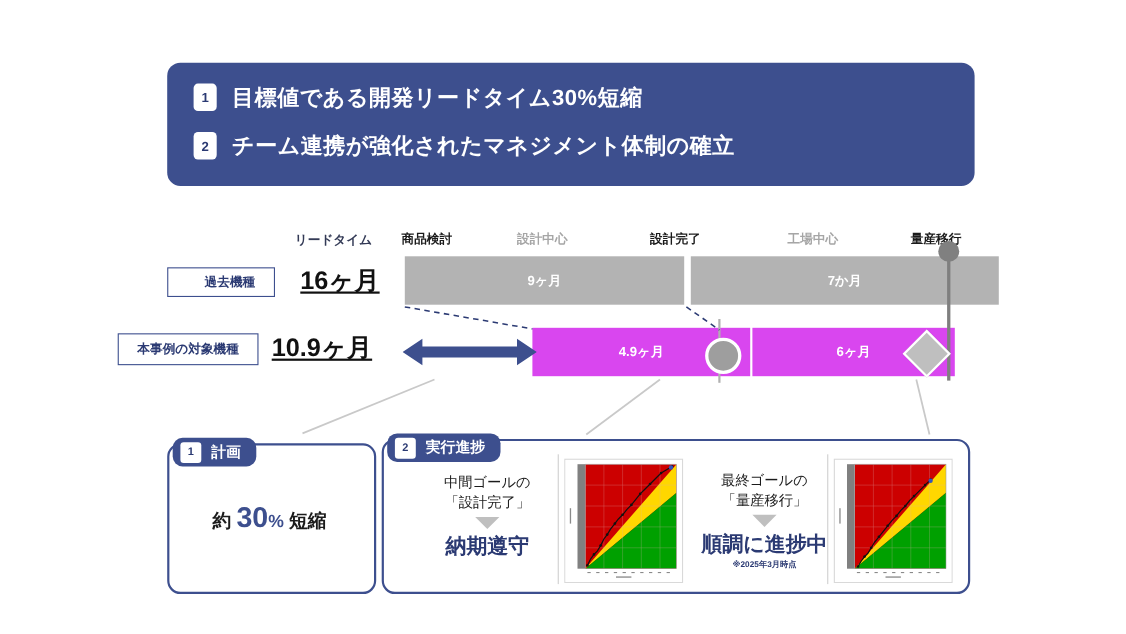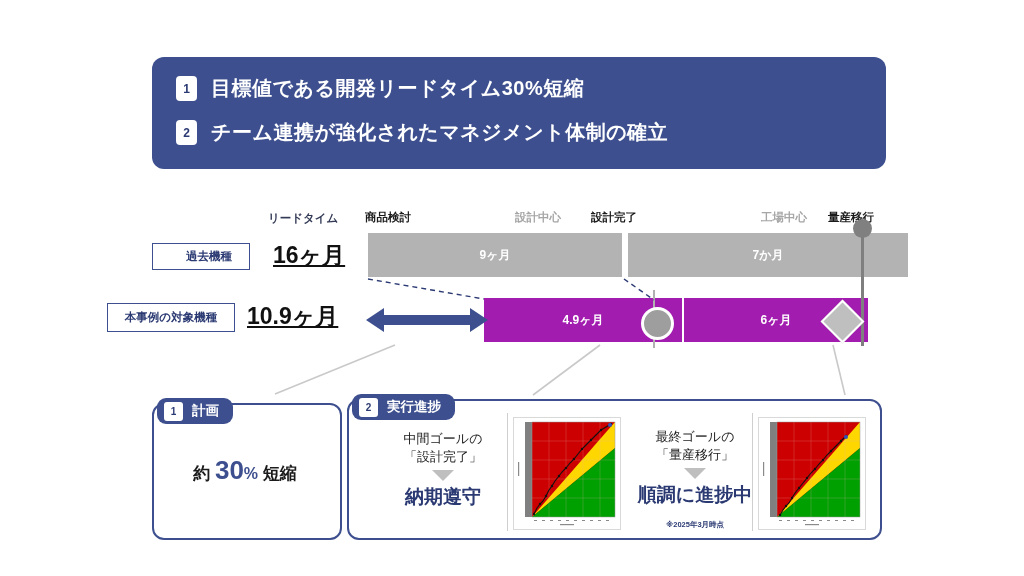--- a/index.html
+++ b/index.html
@@ -27,41 +27,41 @@
 
   
   .lead-label{
     position:absolute;left:268px;top:211px;
     font-size:11.5px;font-weight:bold;color:#333a56;white-space:nowrap;
   }
   .phase{
     position:absolute;top:210px;font-size:11.5px;font-weight:bold;white-space:nowrap;
   }
   .phase.dark{color:#1b1b1b;}
-  .phase.gray{color:#a6a6a6;margin-left:45px;}
+  .phase.gray{color:#a6a6a6;}
 
   
   .row-box{
     position:absolute;background:#ffffff;border:1.3px solid #3d4f8e;
     display:flex;align-items:center;justify-content:center;
     font-size:11.5px;font-weight:bold;color:#2b3a73;white-space:nowrap;
   }
   .row-box.b1{left:152px;top:243px;width:80px;height:25px;padding-left:16px;}
   .row-box.b2{left:107px;top:303px;width:126px;height:27px;}
   .row-val{
     position:absolute;font-size:23px;font-weight:bold;color:#111111;white-space:nowrap;text-decoration:underline;
   }
   .row-val.v1{left:273px;top:240px;}
   .row-val.v2{left:247px;top:301px;}
 
   
   .bar{position:absolute;display:flex;align-items:center;justify-content:center;
        font-size:12px;font-weight:bold;color:#ffffff;text-align:center;}
   .bar.gray{background:#b3b3b3;}
-  .bar.navy{background:#a21caf;}
+  .bar.navy{background:#d946ef;}
   .g1{left:368px;top:233px;width:254px;height:44px;}
   .g2{left:628px;top:233px;width:280px;height:44px;}
   .n1{left:484px;top:298px;width:198px;height:44px;}
   .n2{left:684px;top:298px;width:184px;height:44px;}
 
   
   .endline{position:absolute;left:861px;top:222px;width:3px;height:124px;background:#7f7f7f;}
   .endcircle{position:absolute;left:853px;top:219px;width:19px;height:19px;border-radius:50%;background:#808080;}
   .diamond{position:absolute;left:827px;top:306px;width:27px;height:27px;background:#bfbfbf;
            border:2px solid #ffffff;transform:rotate(45deg);}
@@ -100,21 +100,21 @@
   .goal-block{position:absolute;text-align:center;width:140px;}
   .gb1{left:373px;top:430px;}
   .gb2{left:625px;top:428px;}
   .goal-line{font-size:13px;color:#1b1b1b;line-height:1.35;white-space:nowrap;}
   .goal-arrow{
     width:0;height:0;margin:5px auto 3px auto;
     border-left:11px solid transparent;border-right:11px solid transparent;
     border-top:11px solid #bfbfbf;
   }
   .goal-result{font-size:19px;font-weight:bold;color:#2b3a73;white-space:nowrap;}
-  .goal-note{font-size:7.5px;font-weight:bold;color:#2b3a73;margin-top:12px;white-space:nowrap;}
+  .goal-note{font-size:7.5px;font-weight:bold;color:#2b3a73;margin-top:0;white-space:nowrap;}
 
   
   .thumb{position:absolute;width:106px;height:111px;background:#ffffff;border:1px solid #d9d9d9;}
   .t1{left:513px;top:417px;}
   .t2{left:758px;top:417px;}
   .thumb-sep{position:absolute;width:1px;background:#cfcfcf;}
   .ts1{left:507px;top:413px;height:118px;}
   .ts2{left:752px;top:413px;height:118px;}
 </style>
 </head>

